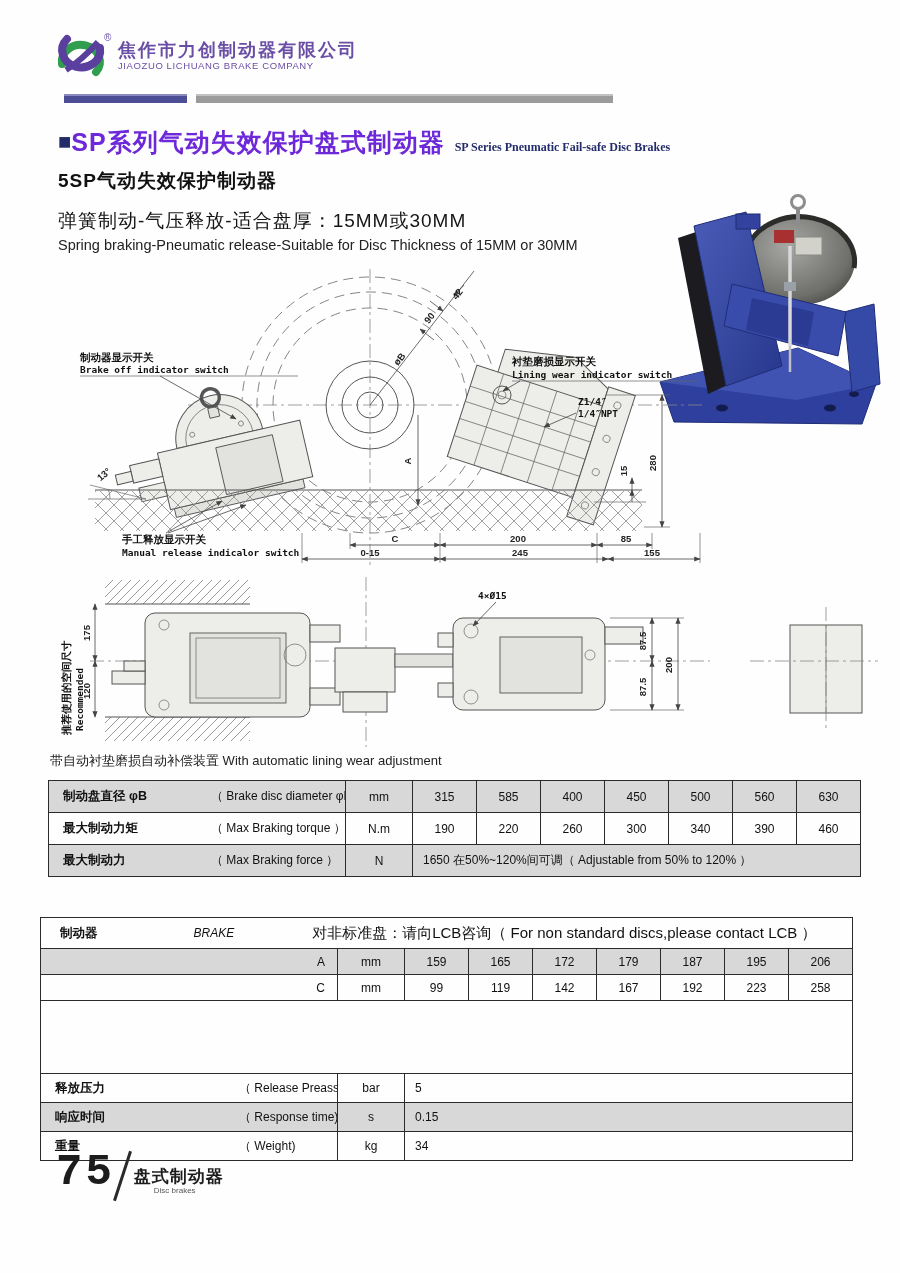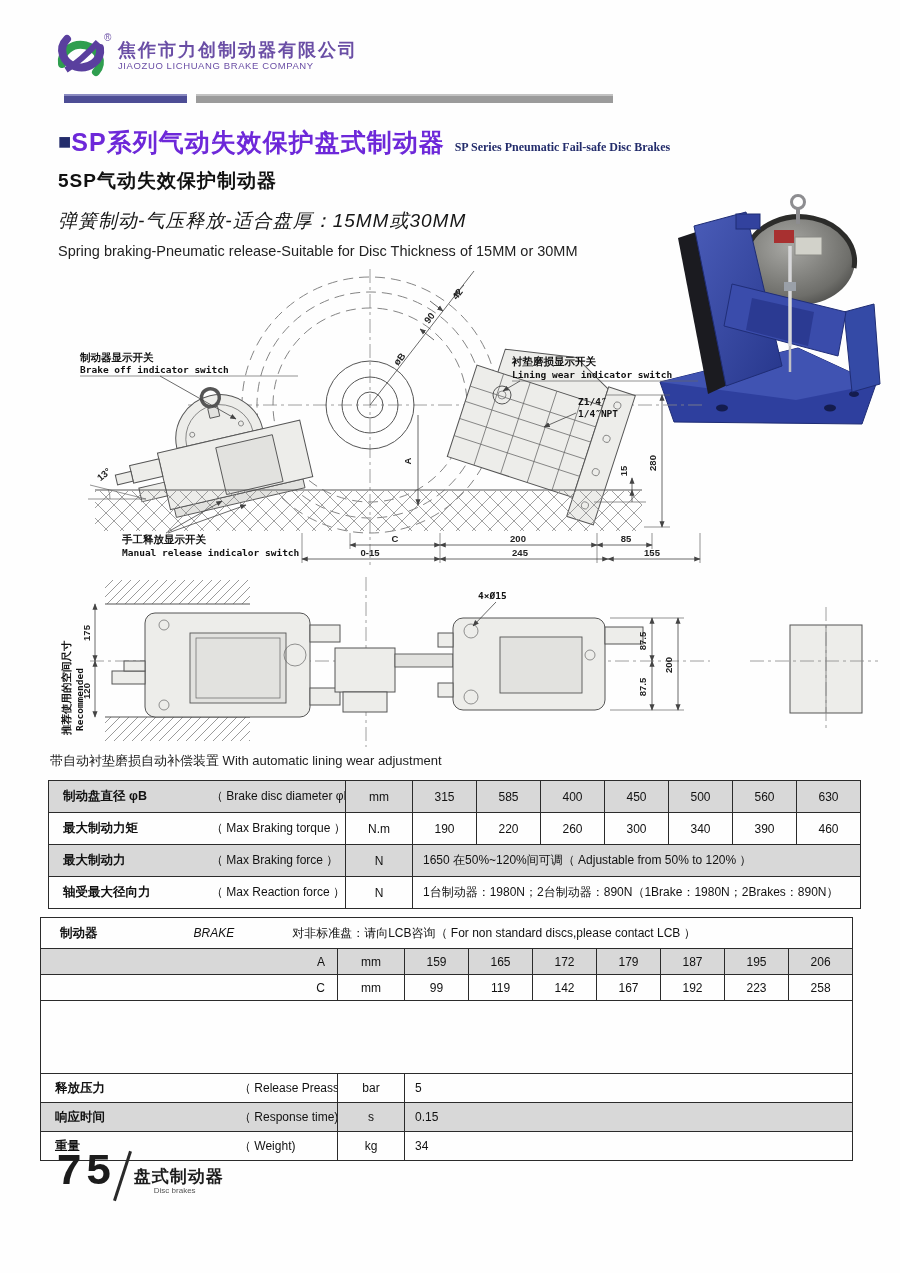--- a/index.html
+++ b/index.html
@@ -13,43 +13,43 @@
   .bar{position:absolute;top:94px;height:7px;}
   #bar-purple{left:64px;width:123px;background:#4d4d95;border-top:2px solid #8a8ac0;}
   #bar-gray{left:196px;width:417px;background:#9b9b9b;border-top:2px solid #c2c2c2;}
   
   #titleblock{position:absolute;left:58px;top:126px;}
   .t-row{white-space:nowrap;}
   .t-bullet{color:#232c6b;font-size:22px;vertical-align:2px;}
   .t-cn{font-size:25px;font-weight:bold;color:#6d28d9;letter-spacing:1px;}
   .t-en{font-size:12px;font-weight:bold;color:#232c6b;font-family:"Liberation Serif",serif;margin-left:10px;}
   .t-model{font-size:19px;font-weight:bold;color:#111;margin-top:9px;letter-spacing:1px;}
-  .t-spec-cn{font-size:19px;color:#151515;margin-top:14px;letter-spacing:1px;font-style:italic;}
-  .t-spec-en{font-size:14.5px;color:#222;margin-top:9px;}
+  .t-spec-cn{font-size:19px;color:#151515;margin-top:14px;letter-spacing:1px;}
+  .t-spec-en{font-size:14.5px;color:#222;margin-top:3px;}
   
   #drawing{position:absolute;left:50px;top:265px;}
   #photo{position:absolute;left:648px;top:186px;}
   #caption{position:absolute;left:50px;top:752px;font-size:13px;color:#222;}
   
   table{border-collapse:collapse;table-layout:fixed;}
   #table1{position:absolute;left:48px;top:780px;width:812px;}
   #table2{position:absolute;left:40px;top:917px;width:812px;}
   td{border:1.5px solid #2b2b2b;font-size:12px;color:#111;overflow:hidden;white-space:nowrap;}
   #table1 td{height:29px;}
   .shaded{background:#d8d8d8;}
   .lab{text-align:left;padding-left:14px;}
   .lab .cn{display:inline-block;width:148px;font-weight:bold;font-size:12.5px;}
   .lab .en{font-size:12px;}
   .unit,.val{text-align:center;}
   .spanval{text-align:left;padding-left:10px;}
   .rowlabel{text-align:right;padding-right:12px;font-size:12px;}
   .t2head{display:flex;align-items:center;height:28px;}
   .t2head .h-cn{margin-left:18px;font-weight:bold;font-size:12.5px;}
   .t2head .h-en{margin-left:96px;font-size:12px;font-style:italic;}
-  .t2head .h-note{margin-left:58px;font-size:12px;}
+  .t2head .h-note{margin-left:78px;font-size:15px;}
   #table2 td.slim{height:23px;}
   #table2 td.blank{height:70px;}
   #table2 td.xrow{height:26px;}
   .lab2 .cn{display:inline-block;width:184px;font-weight:bold;font-size:12.5px;}
   
   #footer{position:absolute;left:56px;top:1150px;display:flex;align-items:flex-start;}
   .pagenum{font-family:Liberation Mono, monospace;font-size:44px;font-weight:bold;color:#1c1c1c;letter-spacing:3px;line-height:1;}
   .fslash{width:3px;height:52px;background:#2a2a2a;transform:rotate(18deg);margin:0 10px 0 6px;}
   .fcat{margin-top:18px;line-height:1.1;}
   .fcat-cn{font-size:17px;font-weight:bold;color:#1c1c1c;letter-spacing:1px;}
@@ -363,25 +363,20 @@
       <td class="val">300</td>
       <td class="val">340</td>
       <td class="val">390</td>
       <td class="val">460</td>
     </tr>
     <tr class="shaded">
       <td class="lab"><span class="cn">最大制动力</span><span class="en">（ Max Braking force ）</span></td>
       <td class="unit">N</td>
       <td class="spanval" colspan="7">1650  在50%~120%间可调（ Adjustable from 50% to 120% ）</td>
     </tr>
-    <tr>
-      <td class="lab"><span class="cn">轴受最大径向力</span><span class="en">（ Max Reaction force ）</span></td>
-      <td class="unit">N</td>
-      <td class="spanval" colspan="7">1台制动器：1980N；2台制动器：890N（1Brake：1980N；2Brakes：890N）</td>
-    </tr>
   </tbody>
     </table>
 
   <table id="table2">
     <colgroup>
         <col style="width:297px">
         <col style="width:67px">
       <col style="width:64px">
         <col style="width:64px">
         <col style="width:64px">

